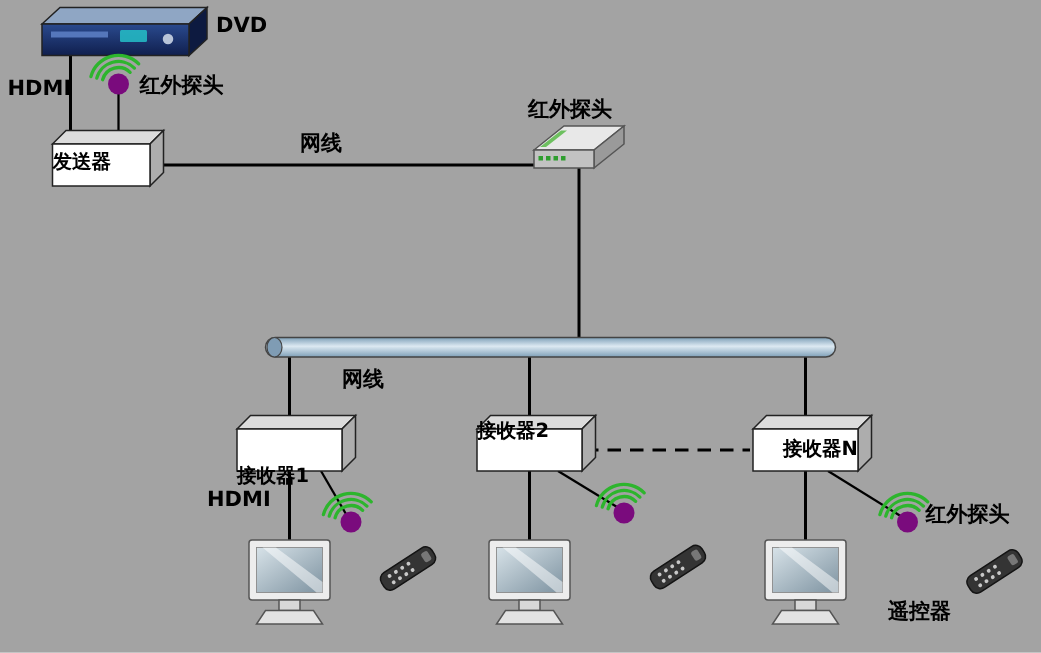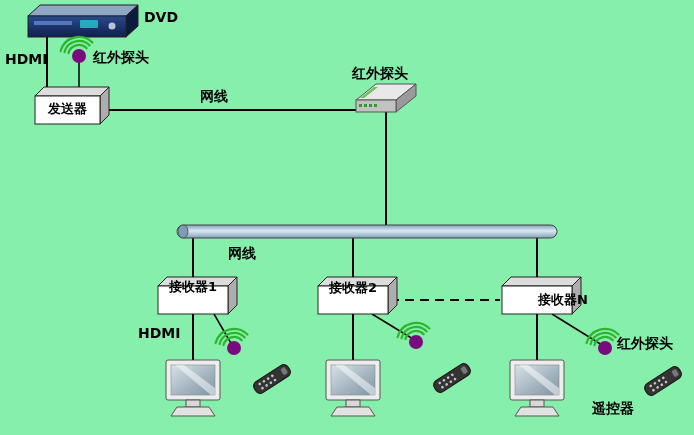--- a/index.html
+++ b/index.html
@@ -4,33 +4,33 @@
 <style>
   * { margin: 0; padding: 0; box-sizing: border-box; }
   body {
     font-family: "DejaVu Sans", sans-serif;
     background: #ffffff;
   }
   .canvas {
     position: relative;
     width: 694px;
     height: 435px;
-    background: #86efac;
+    background: #a3a3a3;
     overflow: hidden;
   }
   .canvas svg { position: absolute; left: 0; top: 0; }
   .label {
     position: absolute;
     font-weight: bold;
     font-size: 14px;
     color: #000;
     white-space: nowrap;
     line-height: 1.1;
   }
-  .label.center { text-align: center; }
+  .label.center { }
   .label.small { font-size: 13px; }
 </style>
 </head>
 <body>
 
 <div class="canvas">
 
   <svg width="694" height="435" viewBox="0 0 694 435">
     <defs>
       <linearGradient id="pipeGrad" x1="0" y1="0" x2="0" y2="1">
@@ -162,21 +162,21 @@
 
   <div class="label" style="left:144px;top:10px">DVD</div>
   <div class="label" style="left:5px;top:52px">HDMI</div>
   <div class="label" style="left:93px;top:50px">红外探头</div>
   <div class="label center small" style="left:35px;top:102px;width:65px">发送器</div>
 
   <div class="label" style="left:200px;top:89px">网线</div>
   <div class="label" style="left:352px;top:66px">红外探头</div>
   <div class="label" style="left:228px;top:246px">网线</div>
 
-  <div class="label center small" style="left:158px;top:280px;width:70px">接收器1</div>
+  <div class="label center small" style="left:158px;top:311px;width:70px">接收器1</div>
   <div class="label center small" style="left:318px;top:281px;width:70px">接收器2</div>
   <div class="label center small" style="left:522px;top:293px;width:82px">接收器N</div>
 
   <div class="label" style="left:138px;top:326px">HDMI</div>
   <div class="label" style="left:617px;top:336px">红外探头</div>
   <div class="label" style="left:592px;top:401px">遥控器</div>
 
 </div>
 
 </body></html>

